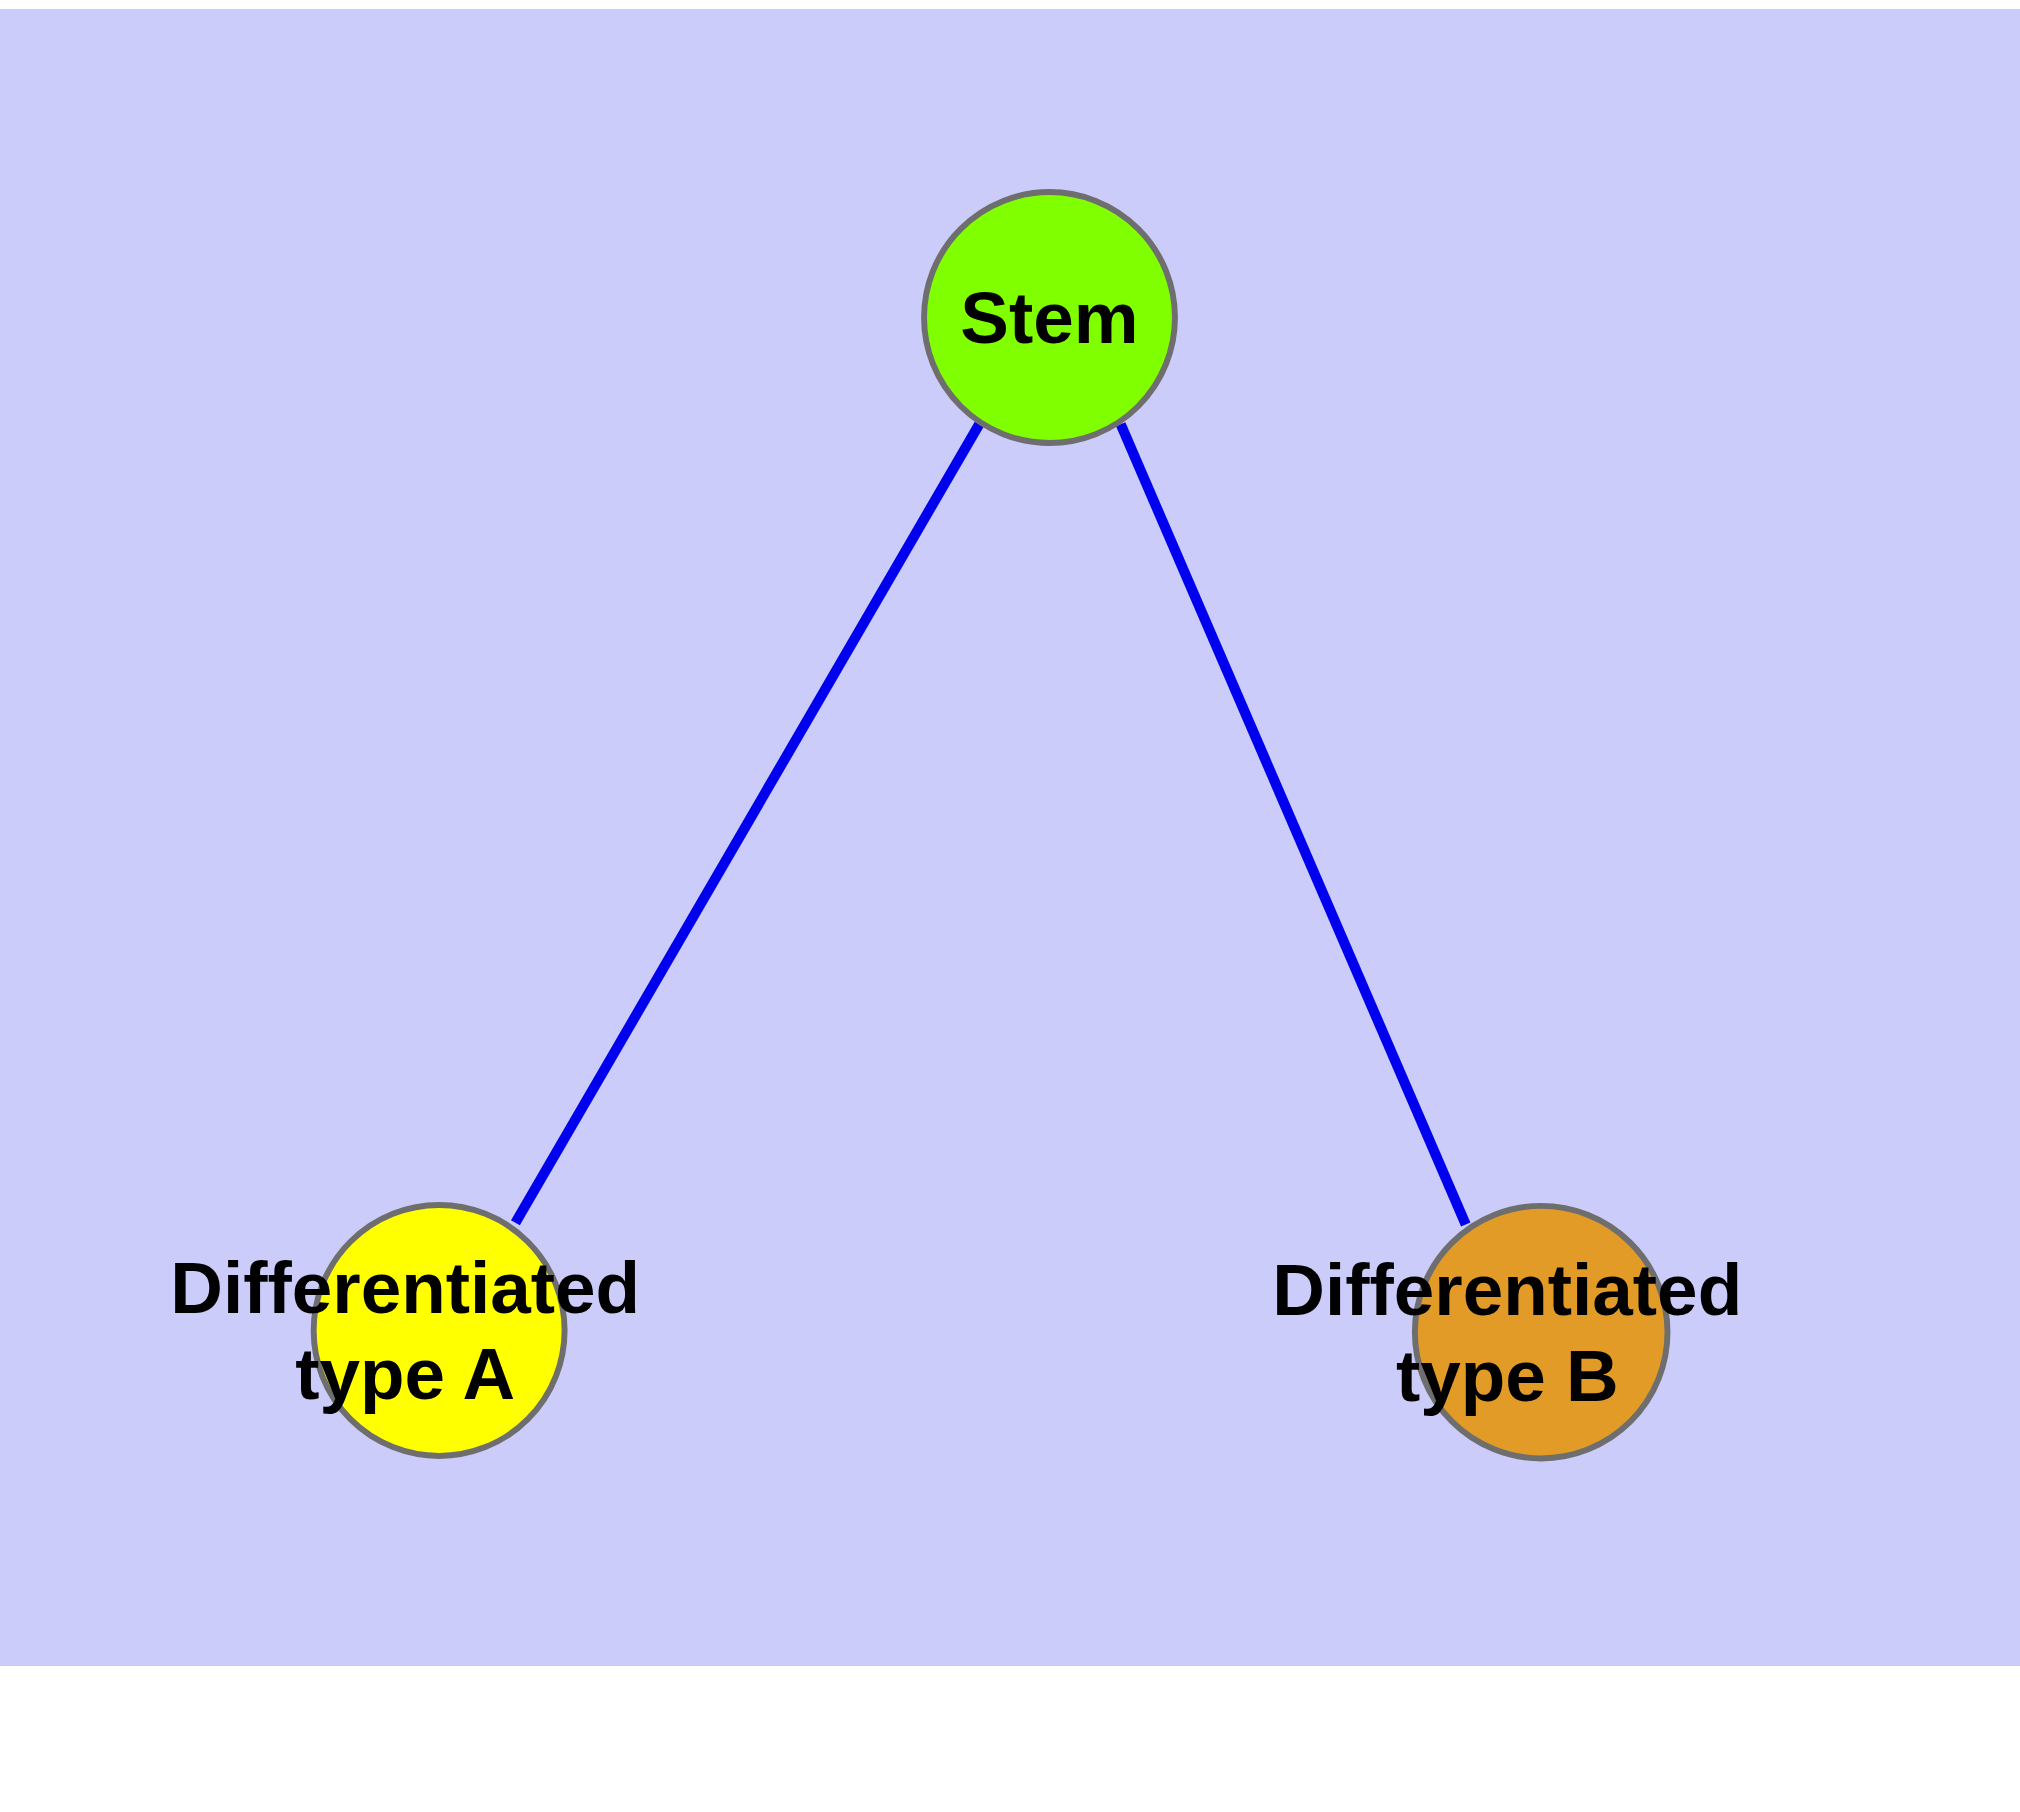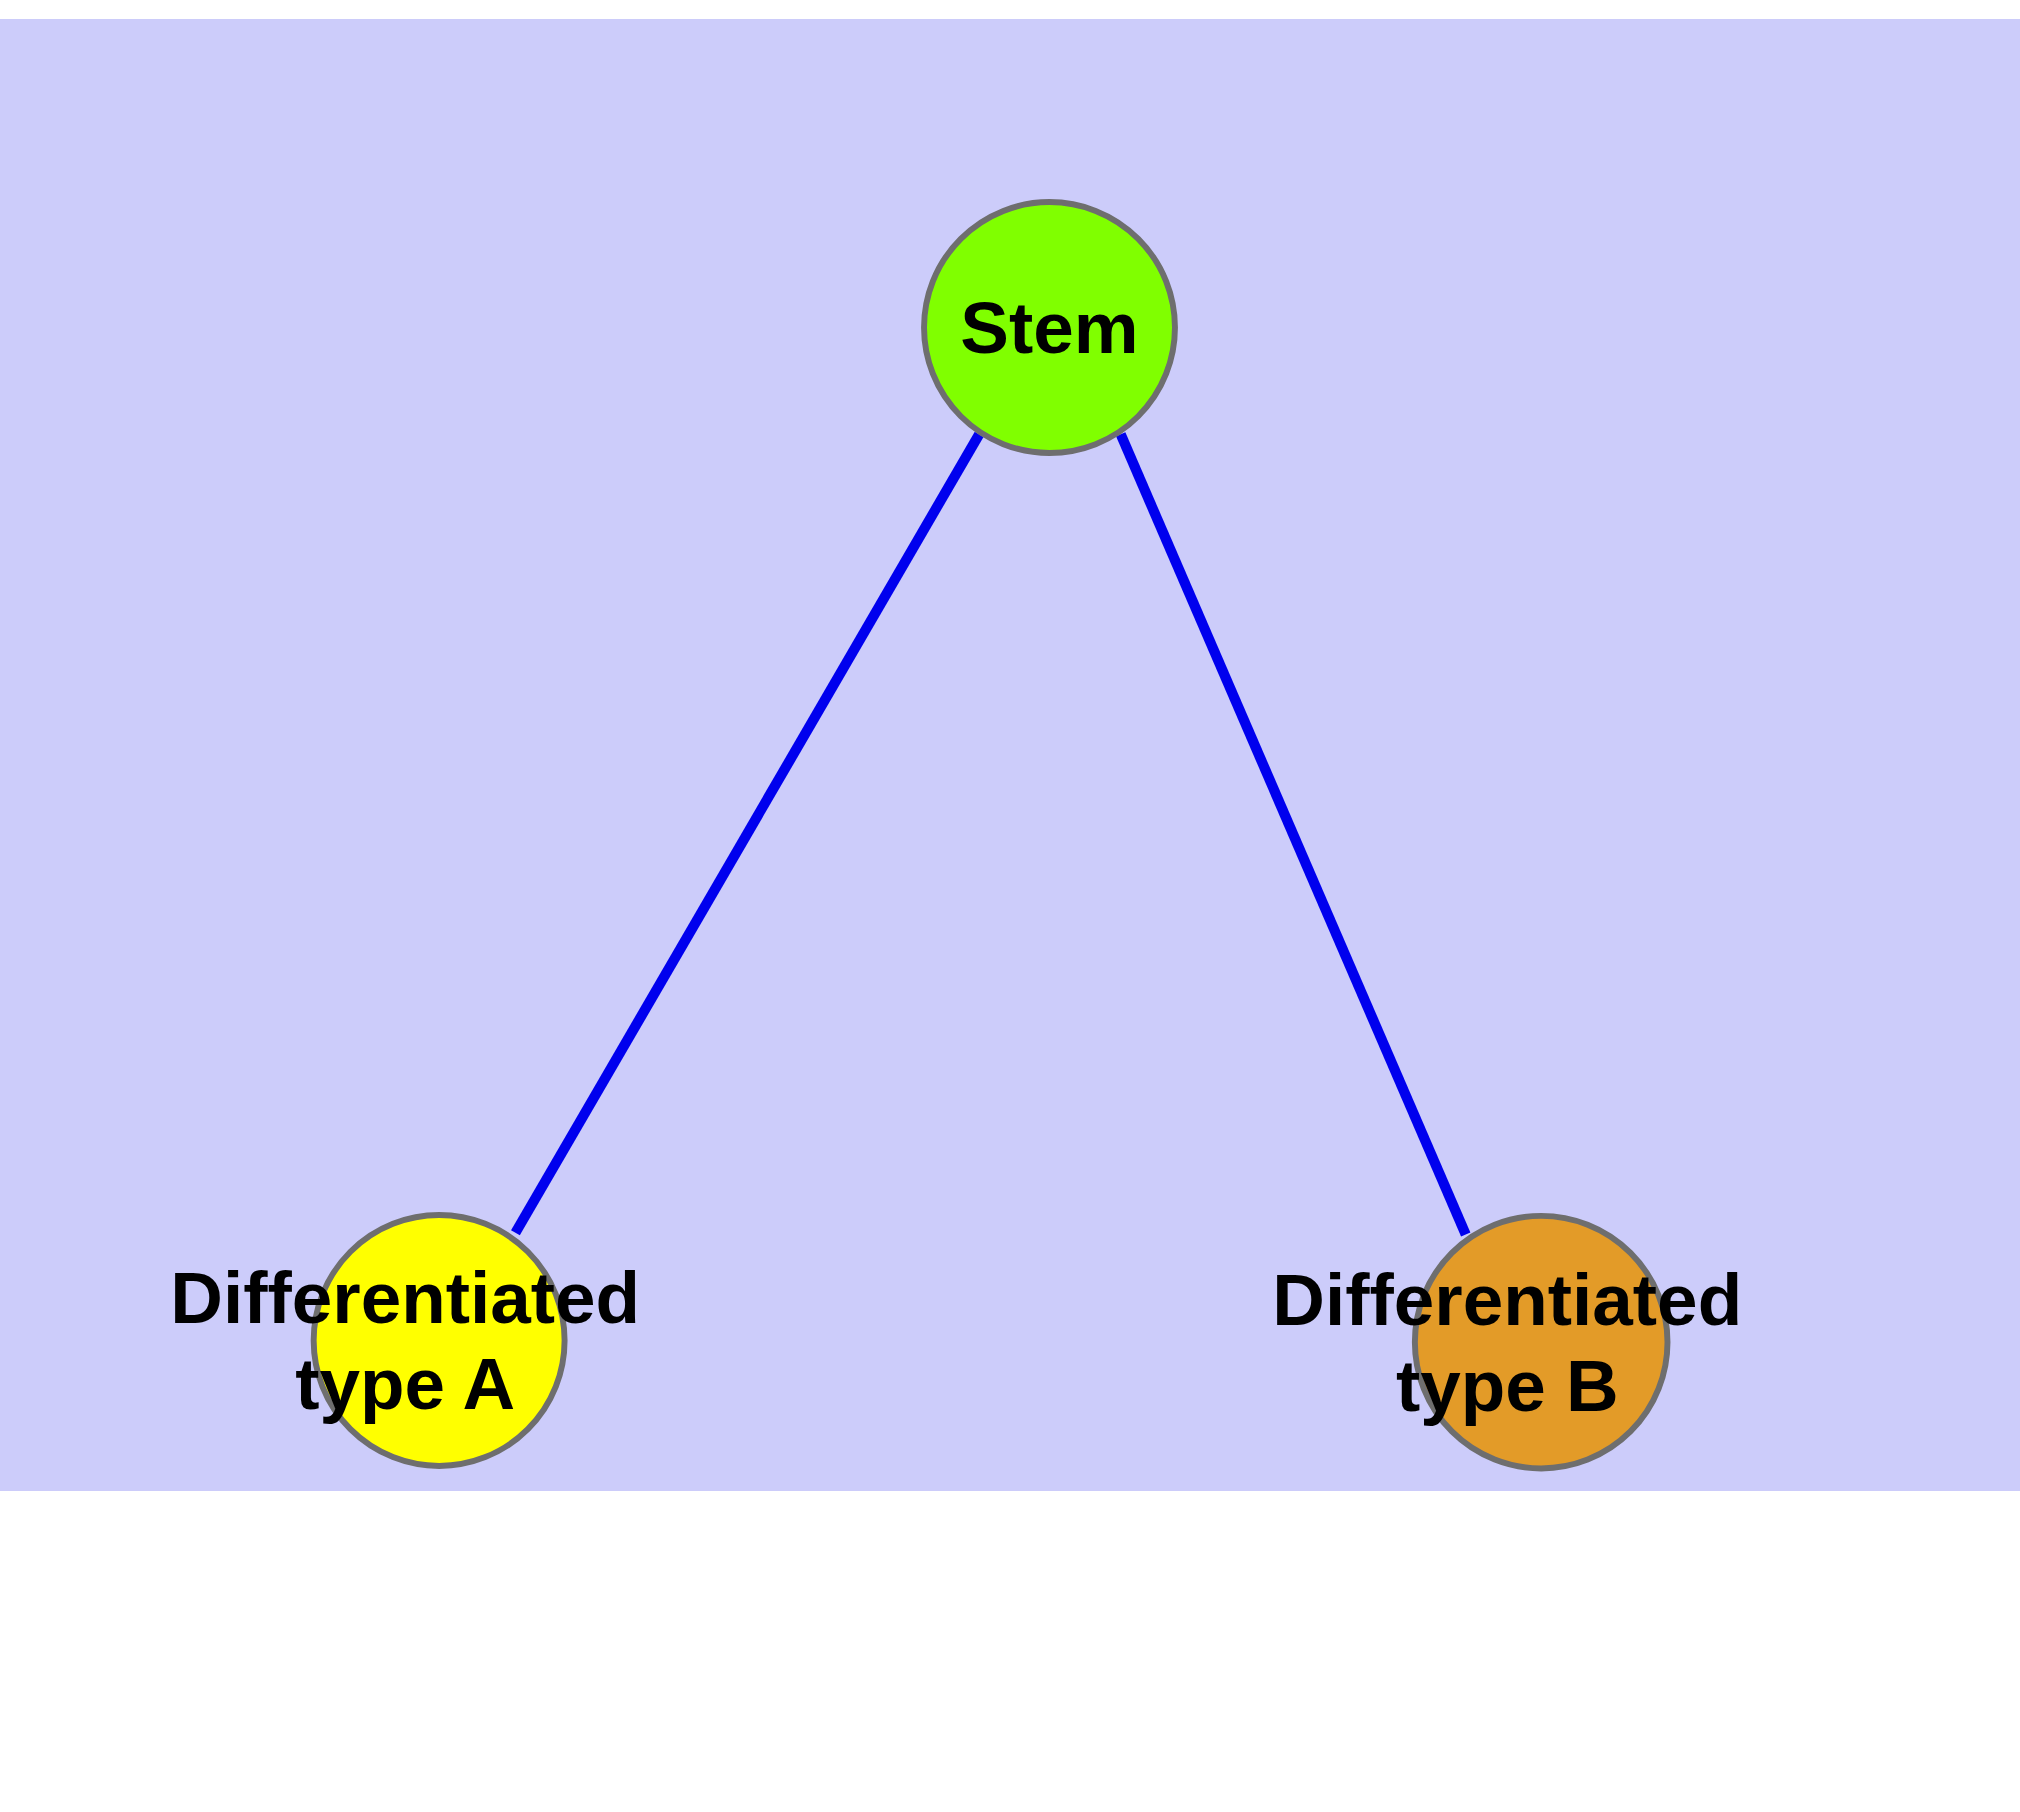--- a/index.html
+++ b/index.html
@@ -49,21 +49,21 @@
     fill: #000000;
     text-anchor: middle;
     dominant-baseline: alphabetic;
     paint-order: normal;
   }
 </style>
 </head>
 <body>
 
 <div id="canvas" style="width: 2021px; height: 1812px; background: rgb(255, 255, 255);">
-  <div id="plot-area" style="top: 19px; width: 2021px; height: 1472px; background: rgb(204, 204, 250);">
+  <div id="plot-area" style="top: 9px; width: 2021px; height: 1657px; background: rgb(204, 204, 250);">
     <svg id="graph-svg" viewBox="0 0 2384 2133" preserveAspectRatio="none" style="width: 2021px; height: 1808px;">
 
       <g>
         <line class="edge-line" x1="1155" y1="490" x2="608" y2="1432" stroke="#0000ee" stroke-width="12"></line>
         <line class="edge-line" x1="1322" y1="490" x2="1729" y2="1434" stroke="#0000ee" stroke-width="12"></line>
       </g>
 
       <g>
 
         <g>

